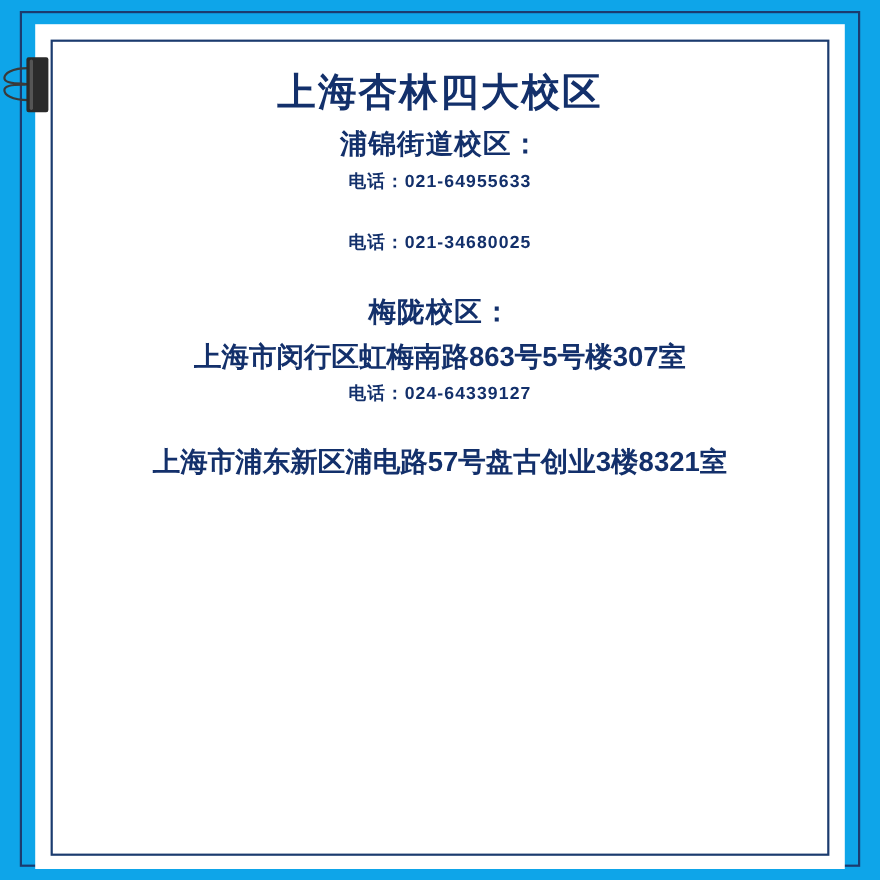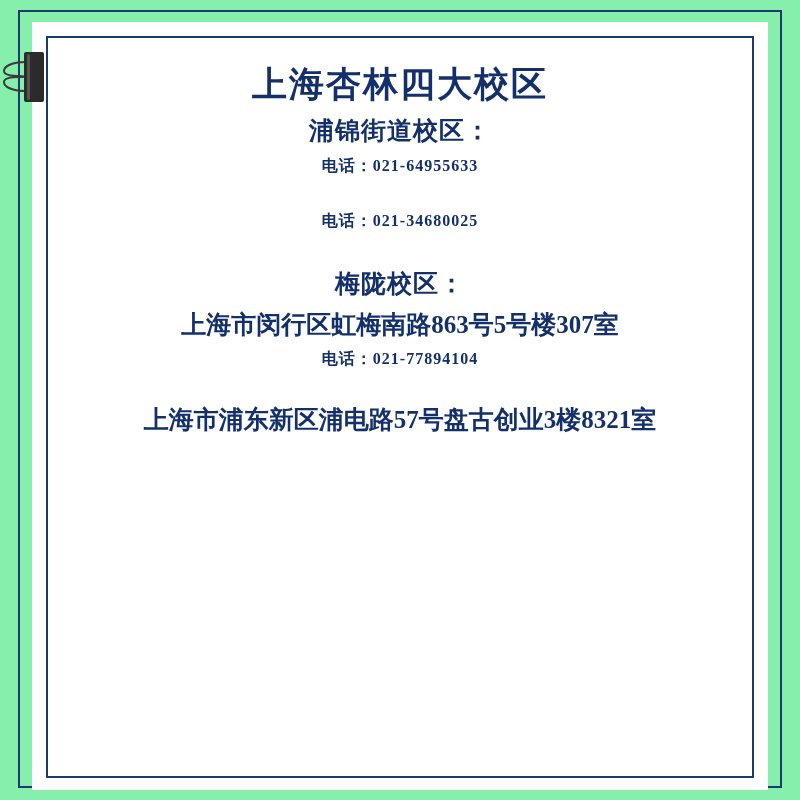--- a/index.html
+++ b/index.html
@@ -10,21 +10,21 @@
     width: 800px;
     height: 800px;
     background: #d9ece6;
     font-family: "Liberation Sans", sans-serif;
     overflow: hidden;
   }
   .poster {
     position: relative;
     width: 800px;
     height: 800px;
-    background: #86efac;
+    background: #0ea5e9;
   }
   
   .frame-outer {
     position: absolute;
     left: 18px;
     top: 10px;
     right: 18px;
     bottom: 12px;
     border: 2px solid #1b3b6f;
     box-sizing: border-box;
@@ -63,21 +63,20 @@
   .title {
     font-size: 35px;
     font-weight: bold;
     letter-spacing: 2px;
     line-height: 1.25;
     margin-bottom: 4px;
     color: #13306b;
   }
   .campus {
     margin-bottom: 2px;
-    font-family: Liberation Serif, serif;
   }
   .campus-name {
     font-size: 25px;
     font-weight: bold;
     line-height: 1.7;
     letter-spacing: 1px;
     color: #13306b;
   }
   .campus-address {
     font-size: 25px;
@@ -155,21 +154,21 @@
 
     <div class="campus">
       <div class="campus-phone">电话：021-34680025</div>
     </div>
 
     <div class="gap"></div>
 
     <div class="campus">
       <div class="campus-name">梅陇校区：</div>
       <div class="campus-address">上海市闵行区虹梅南路863号5号楼307室</div>
-      <div class="campus-phone">电话：021-77894104</div>
+      <div class="campus-phone">电话：024-64339127</div>
     </div>
 
     <div class="gap"></div>
 
     <div class="campus">
       <div class="campus-address">上海市浦东新区浦电路57号盘古创业3楼8321室</div>
     </div>
 
   </div>
 

